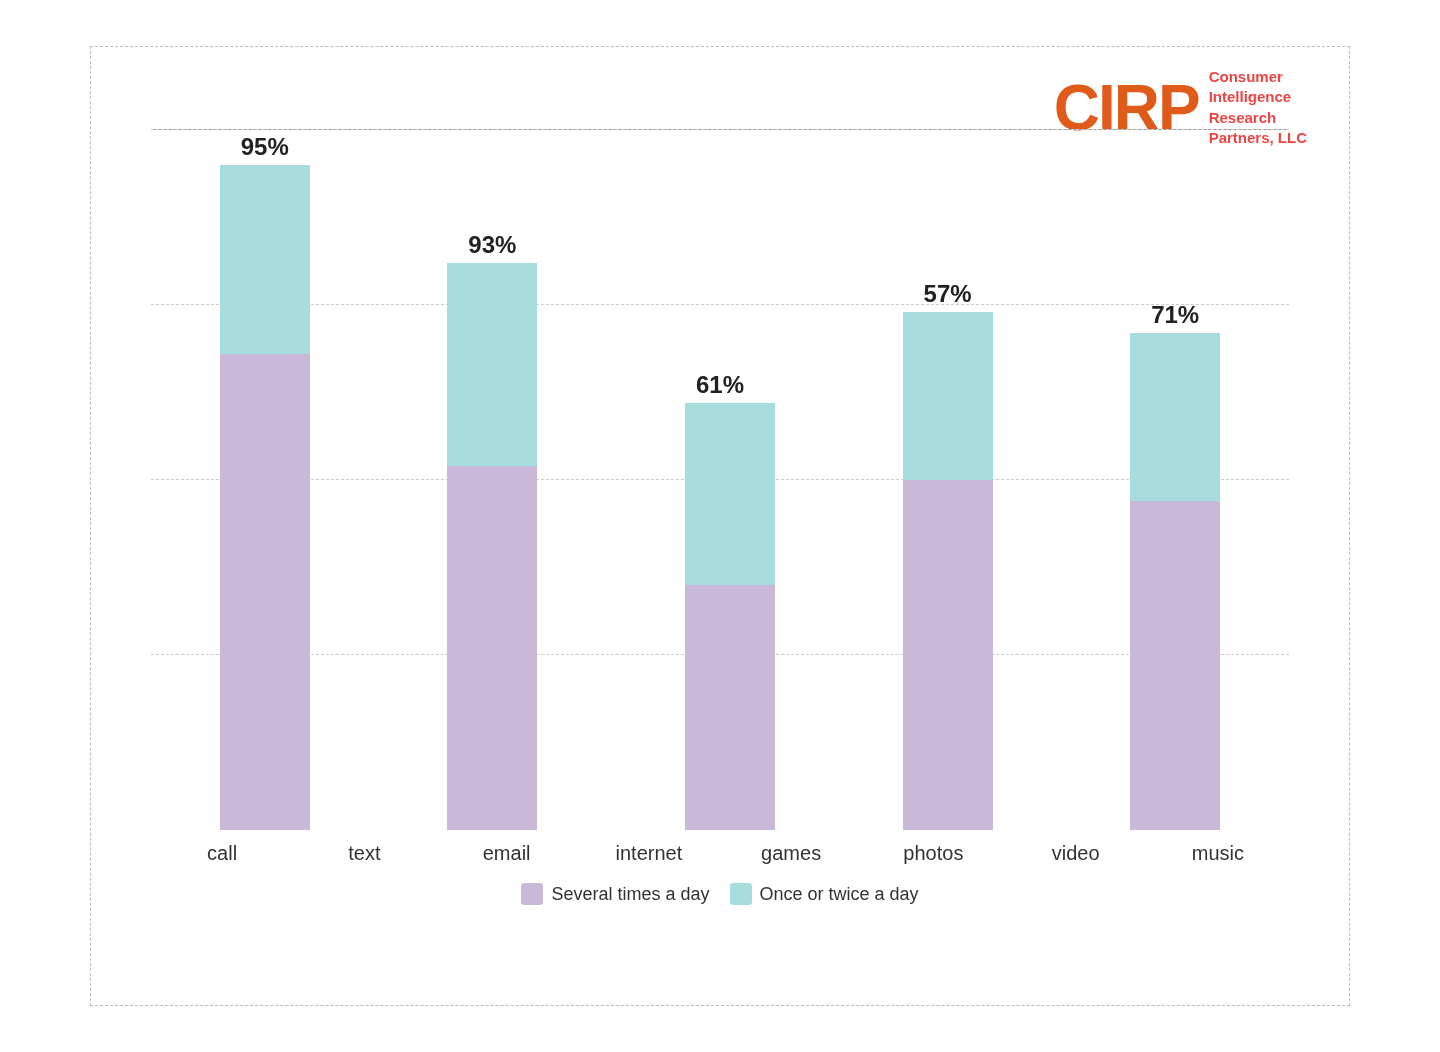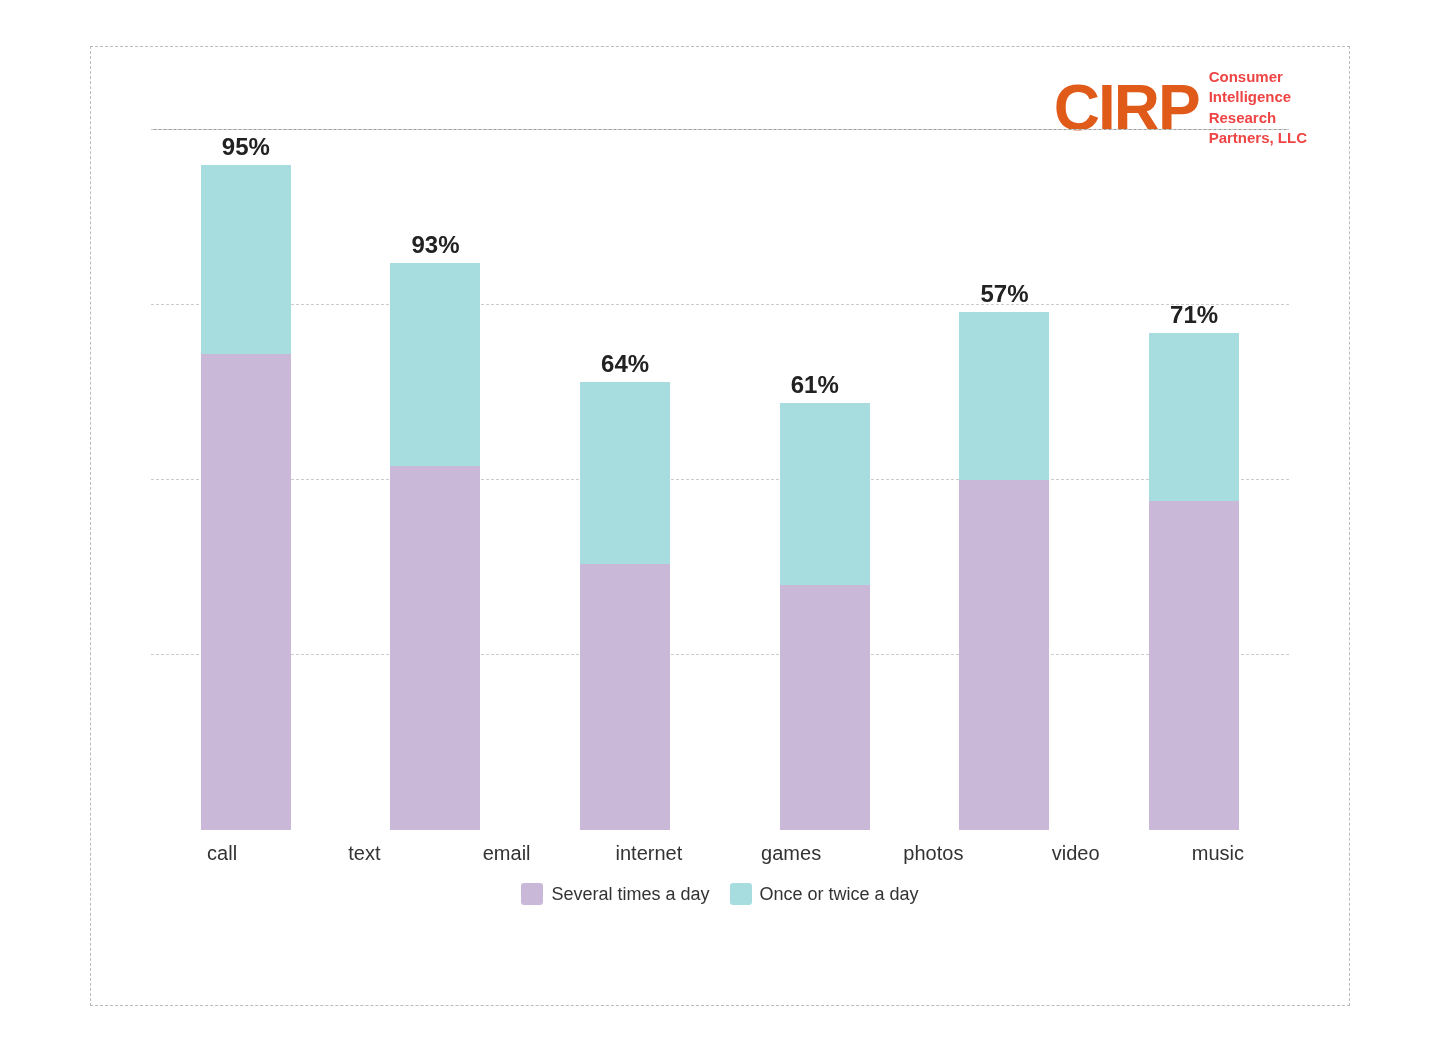--- a/index.html
+++ b/index.html
@@ -173,27 +173,20 @@
             <div class="bar-stack" style="height: 665px;">
               <div class="bar-top" style="height: 189px;"></div>
               <div class="bar-bottom" style="height: 476px; flex: 1 1 0%;"></div>
             </div>
           </div>
           <div class="bar-group" style="height: 700px; justify-content: flex-end; position: relative;">
             <div class="bar-total-label" style="top: 101px;">93%</div>
             <div class="bar-stack" style="height: 567px;">
               <div class="bar-top" style="height: 203px;"></div>
               <div class="bar-bottom" style="height: 364px; flex: 1 1 0%;"></div>
-            </div>
-          </div>
-          <div class="bar-group" style="height: 700px; justify-content: flex-end; position: relative;">
-            <div class="bar-total-label" style="top: 220px;">64%</div>
-            <div class="bar-stack" style="height: 448px;">
-              <div class="bar-top" style="height: 182px;"></div>
-              <div class="bar-bottom" style="height: 266px; flex: 1 1 0%;"></div>
             </div>
           </div>
           <div class="bar-group" style="height: 700px; justify-content: flex-end; position: relative; align-items: flex-end;">
             <div class="bar-total-label" style="top: 241px;">61%</div>
             <div class="bar-stack" style="height: 427px;">
               <div class="bar-top" style="height: 182px;"></div>
               <div class="bar-bottom" style="height: 245px; flex: 1 1 0%;"></div>
             </div>
           </div>
           <div class="bar-group" style="height: 700px; justify-content: flex-end; position: relative;">

